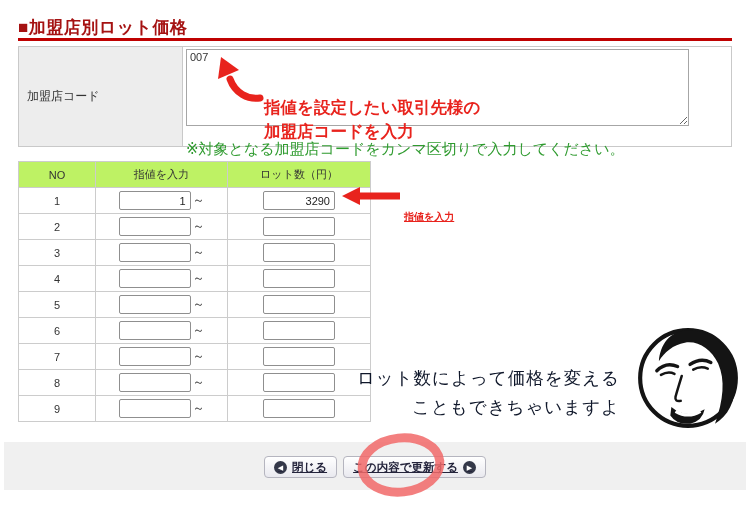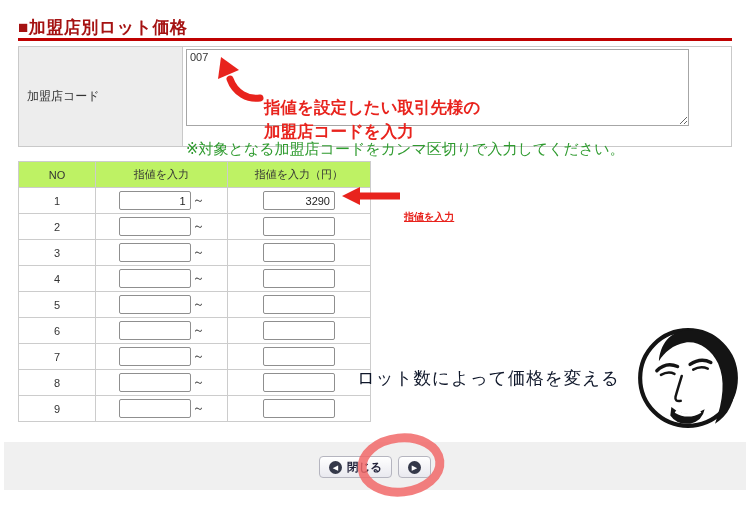--- a/index.html
+++ b/index.html
@@ -35,21 +35,21 @@
   .cell-input { width:72px; height:19px; border:1px solid #8f8f8f; border-radius:2px; font-family:inherit; font-size:11px; text-align:right; padding:0 4px; color:#222; vertical-align:middle; background:#fff; }
   .tilde { font-size:12px; margin-left:2px; vertical-align:middle; }
 
   
   .char-note { position:absolute; right:130px; top:364px; text-align:right; font-size:17.5px; line-height:29px; color:#0f172a; letter-spacing:1px; font-weight:500; }
   .face-svg { position:absolute; left:636px; top:326px; }
 
   
   .footer-bar { position:absolute; left:4px; top:442px; width:742px; height:48px; background:#f0f0f0; }
   .btn-group { position:absolute; left:0; top:456px; width:750px; display:flex; justify-content:center; gap:6px; }
-  .ui-btn { display:inline-flex; align-items:center; gap:5px; height:22px; padding:0 9px; background:linear-gradient(#ffffff,#e9e9ef); border:1px solid #b5b5bf; border-radius:4px; font-family:inherit; font-size:11.5px; font-weight:bold; color:#24243c; cursor:pointer; box-shadow:inset 0 1px 0 #fff; }
+  .ui-btn { display:inline-flex; align-items:center; gap:5px; height:22px; padding:0 9px; background:linear-gradient(#ffffff,#e9e9ef); border:1px solid #b5b5bf; border-radius:4px; font-family:inherit; font-size:11.5px; font-weight:bold; color:#24243c; cursor:pointer; box-shadow:inset 0 1px 0 #fff;text-decoration:underline; }
   .btn-circle { display:inline-flex; align-items:center; justify-content:center; width:13px; height:13px; border-radius:50%; background:#343849; color:#fff; font-size:7px; line-height:1; }
   .ellipse-anno { position:absolute; left:353px; top:430px; }
 </style>
 </head>
 <body>
 
 <div class="page">
 
   <div class="section-title"><span>■</span><span>加盟店別ロット価格</span></div>
   <div class="rule-top"></div>
@@ -67,21 +67,21 @@
     <polygon points="11,5 29,18 8,27" fill="#e8231d"></polygon>
   </svg>
   <div class="anno anno-merchant-1">指値を設定したい取引先様の</div>
   <div class="anno anno-merchant-2">加盟店コードを入力</div>
 
   <table class="lot-table">
     <thead>
       <tr>
         <th class="col-no">NO</th>
         <th class="col-lot">指値を入力</th>
-        <th class="col-price">指値を入力（円）</th>
+        <th class="col-price">ロット数（円）</th>
       </tr>
     </thead>
     <tbody>
         <tr>
           <td class="no-cell">1</td>
           <td class="lot-cell"><input class="cell-input" value="1" style=""><span class="tilde">～</span></td>
           <td class="price-cell"><input class="cell-input" value="3290" style=""></td>
         </tr>
         <tr>
           <td class="no-cell">2</td>
@@ -126,40 +126,42 @@
       </tbody>
   </table>
 
   <svg class="anno-svg" style="left:340px; top:186px;" width="62" height="20" viewBox="0 0 62 20">
     <polygon points="2,10 20,1 20,6.5 60,6.5 60,13.5 20,13.5 20,19" fill="#e8231d"></polygon>
   </svg>
   <div class="anno anno-price">指値を入力</div>
 
   <div class="char-note">
     <div>ロット数によって価格を変える</div>
+    <div>こともできちゃいますよ</div>
   </div>
   <svg class="face-svg" width="104" height="104" viewBox="0 0 100 100">
     <circle cx="50" cy="50" r="46" fill="#fff" stroke="#141414" stroke-width="4"></circle>
     <path d="M50,4 C77,4 96,25 96,52 C96,73 88,87 76,94 C84,71 86,52 79,36 C72,22 60,14 47,16 C36,18 27,25 22,34 C23,18 33,4 50,4 Z" fill="#141414"></path>
     <path d="M20,43 Q29,34 40,39" fill="none" stroke="#141414" stroke-width="3.2" stroke-linecap="round"></path>
     <path d="M24,47 Q31,43 37,46" fill="none" stroke="#141414" stroke-width="2.4" stroke-linecap="round"></path>
     <path d="M52,37 Q62,30 72,35" fill="none" stroke="#141414" stroke-width="3.2" stroke-linecap="round"></path>
     <path d="M55,42 Q62,38 69,41" fill="none" stroke="#141414" stroke-width="2.4" stroke-linecap="round"></path>
     <path d="M44,48 Q40,61 38,68 Q37,73 43,72" fill="none" stroke="#141414" stroke-width="2.4" stroke-linecap="round"></path>
     <path d="M34,78 Q48,90 66,80 Q64,91 52,94 Q39,95 33,86 Z" fill="#141414"></path>
     <path d="M38,82 Q50,89 62,82" fill="none" stroke="#fff" stroke-width="3"></path>
   </svg>
 
   <div class="footer-bar"></div>
   <div class="btn-group">
     <button class="ui-btn">
       <span class="btn-circle">◀</span>
       <span>閉じる</span>
     </button>
     <button class="ui-btn">
+      <span>この内容で更新する</span>
       <span class="btn-circle">▶</span>
     </button>
   </div>
 
   <svg class="ellipse-anno" width="96" height="70" viewBox="0 0 96 70">
     <ellipse cx="48" cy="35" rx="39" ry="27" fill="none" stroke="rgba(241,104,104,0.85)" stroke-width="9" transform="rotate(-6 48 35)"></ellipse>
   </svg>
 
 </div>
 

